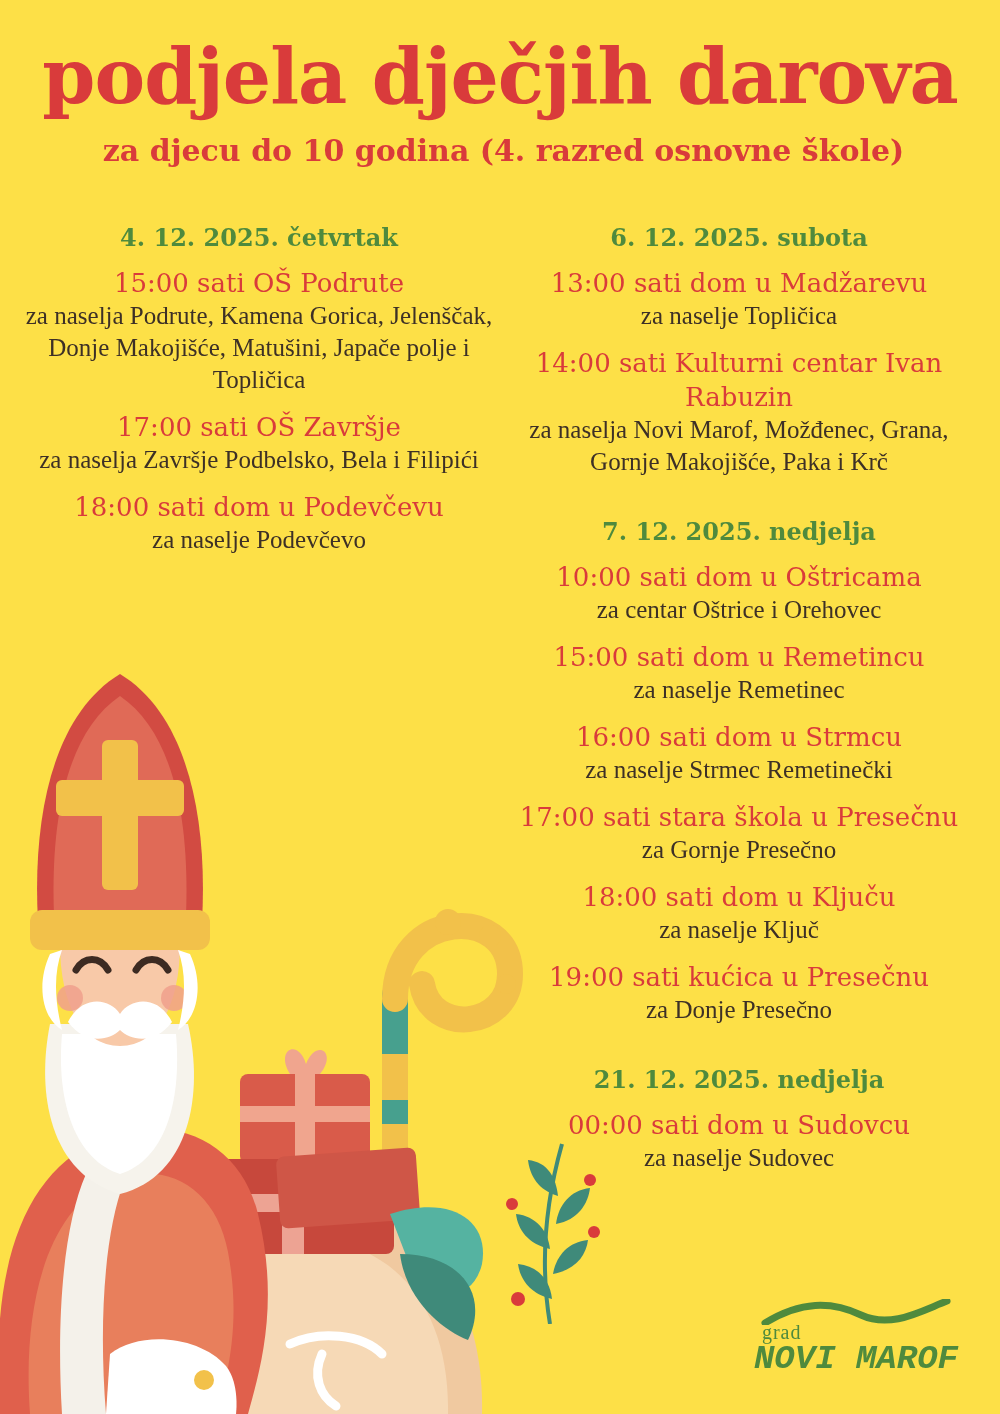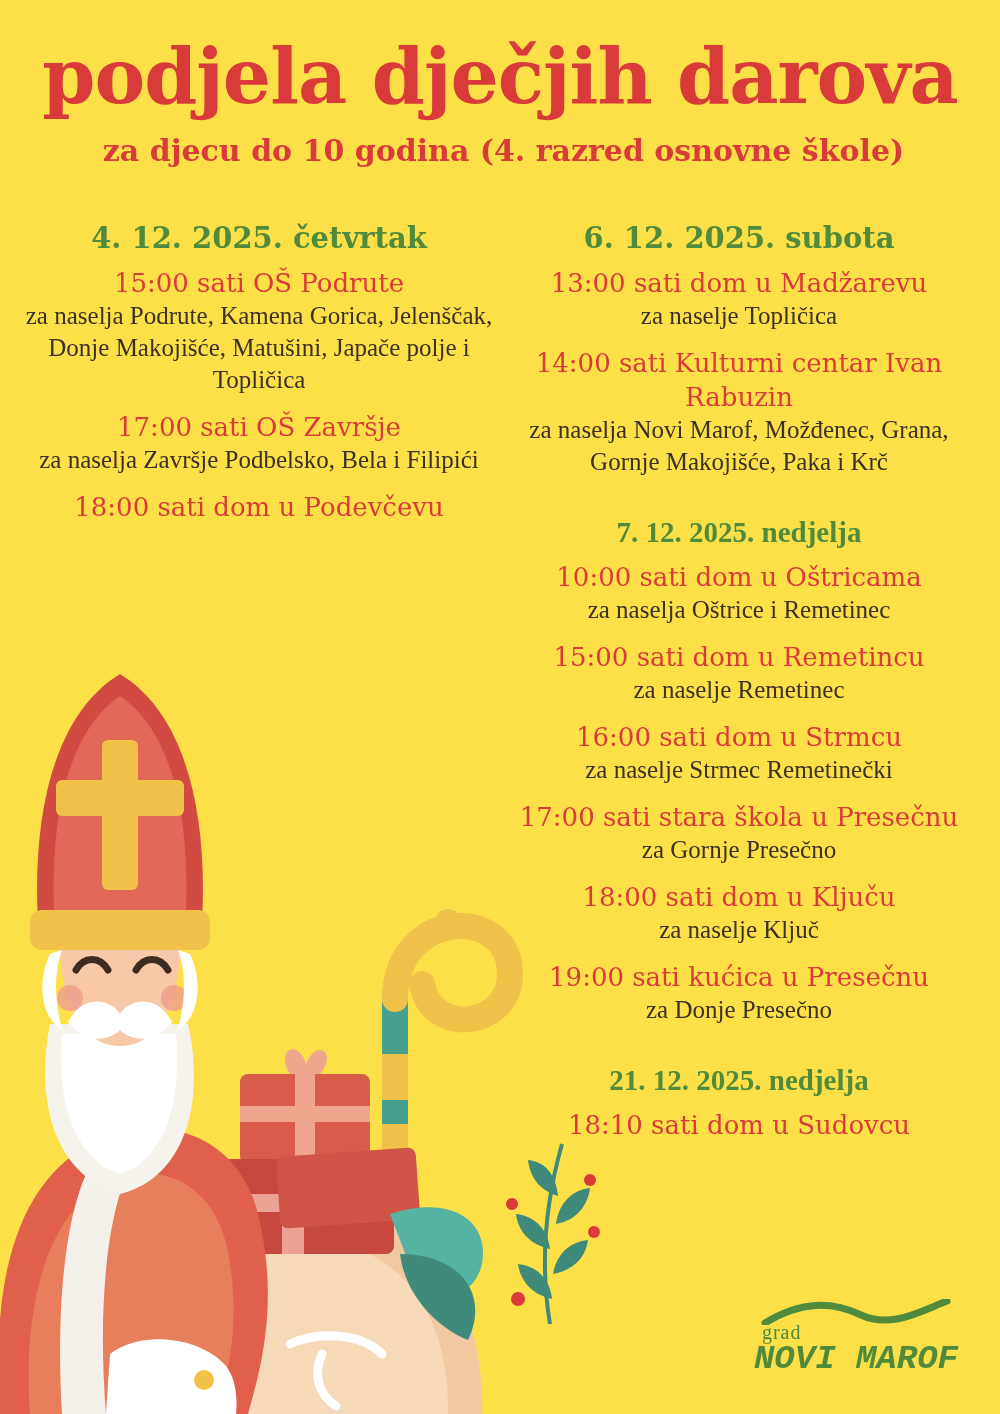--- a/index.html
+++ b/index.html
@@ -64,26 +64,26 @@
   .col-right {
     top: 218px;
     left: 500px;
     width: 478px;
     text-align: center;
   }
 
   .date-head {
     font-family: "DejaVu Serif", serif;
     font-weight: bold;
-    font-size: 29px;
+    font-size: 24px;
     line-height: 40px;
     color: #4f8a3d;
     margin: 0 0 8px 0;
   }
-  .date-head.spaced { margin-top: 34px; font-family: Liberation Serif, serif; }
+  .date-head.spaced { margin-top: 34px; }
 
   .event { margin-bottom: 14px; }
   .event-time {
     font-family: "DejaVu Serif", serif;
     font-weight: normal;
     font-size: 26px;
     line-height: 34px;
     color: #d93b3b;
     margin: 0;
   }
@@ -163,20 +163,21 @@
       <p class="event-place">za naselja Podrute, Kamena Gorica, Jelenščak, Donje Makojišće, Matušini, Japače polje i Topličica</p>
     </div>
 
     <div class="event">
       <p class="event-time">17:00 sati OŠ Završje</p>
       <p class="event-place">za naselja Završje Podbelsko, Bela i Filipići</p>
     </div>
 
     <div class="event">
       <p class="event-time">18:00 sati dom u Podevčevu</p>
+      <p class="event-place">za naselje Podevčevo</p>
     </div>
 
   </div>
 
   <div class="col col-right">
 
     <h2 class="date-head">6. 12. 2025. subota</h2>
 
     <div class="event">
       <p class="event-time">13:00 sati dom u Madžarevu</p>
@@ -185,21 +186,21 @@
 
     <div class="event">
       <p class="event-time">14:00 sati Kulturni centar Ivan Rabuzin</p>
       <p class="event-place">za naselja Novi Marof, Možđenec, Grana, Gornje Makojišće, Paka i Krč</p>
     </div>
 
     <h2 class="date-head spaced">7. 12. 2025. nedjelja</h2>
 
     <div class="event">
       <p class="event-time">10:00 sati dom u Oštricama</p>
-      <p class="event-place">za naselja Oštrice i Remetinec</p>
+      <p class="event-place">za centar Oštrice i Orehovec</p>
     </div>
 
     <div class="event">
       <p class="event-time">15:00 sati dom u Remetincu</p>
       <p class="event-place">za naselje Remetinec</p>
     </div>
 
     <div class="event">
       <p class="event-time">16:00 sati dom u Strmcu</p>
       <p class="event-place">za naselje Strmec Remetinečki</p>
@@ -216,21 +217,22 @@
     </div>
 
     <div class="event">
       <p class="event-time">19:00 sati kućica u Presečnu</p>
       <p class="event-place">za Donje Presečno</p>
     </div>
 
     <h2 class="date-head spaced">21. 12. 2025. nedjelja</h2>
 
     <div class="event">
-      <p class="event-time">18:10 sati dom u Sudovcu</p>
+      <p class="event-time">00:00 sati dom u Sudovcu</p>
+      <p class="event-place">za naselje Sudovec</p>
     </div>
 
   </div>
 
   <svg class="deco-leaf" style="left:490px; bottom:90px; width:130px; height:240px;" viewBox="0 0 130 240">
     <path d="M60 240 C 50 180, 55 120, 72 60" stroke="#3f8a7a" stroke-width="4" fill="none"></path>
     <path d="M62 215 C 40 210, 30 195, 28 180 C 48 182, 60 196, 62 215 Z" fill="#3f8a7a"></path>
     <path d="M63 190 C 85 186, 96 172, 98 156 C 78 158, 66 172, 63 190 Z" fill="#3f8a7a"></path>
     <path d="M60 165 C 38 160, 28 146, 26 130 C 46 132, 58 147, 60 165 Z" fill="#3f8a7a"></path>
     <path d="M66 140 C 88 136, 98 120, 100 104 C 80 106, 68 122, 66 140 Z" fill="#3f8a7a"></path>

